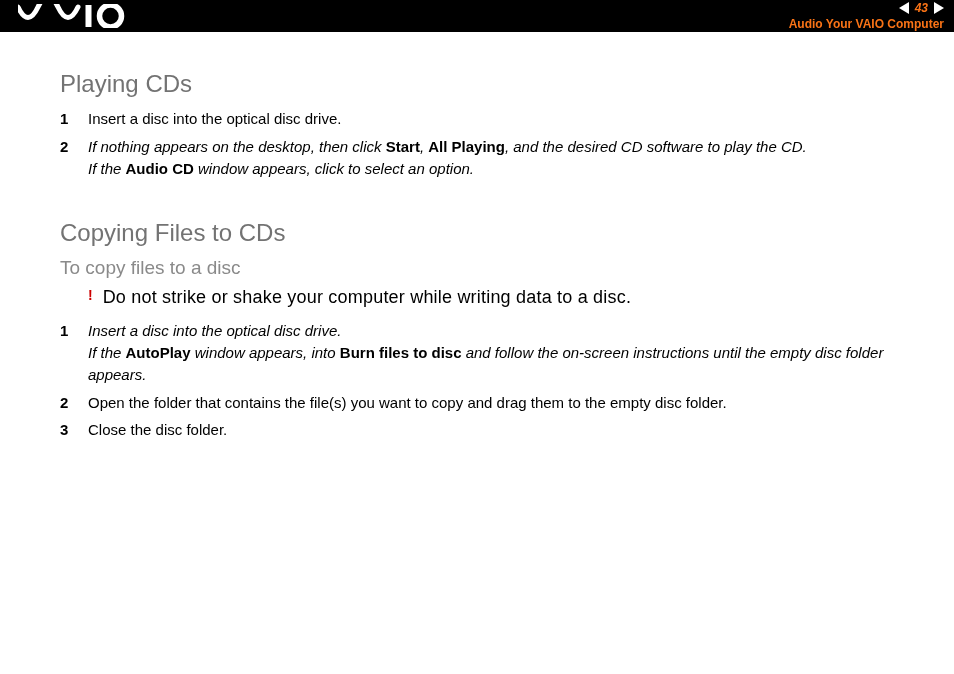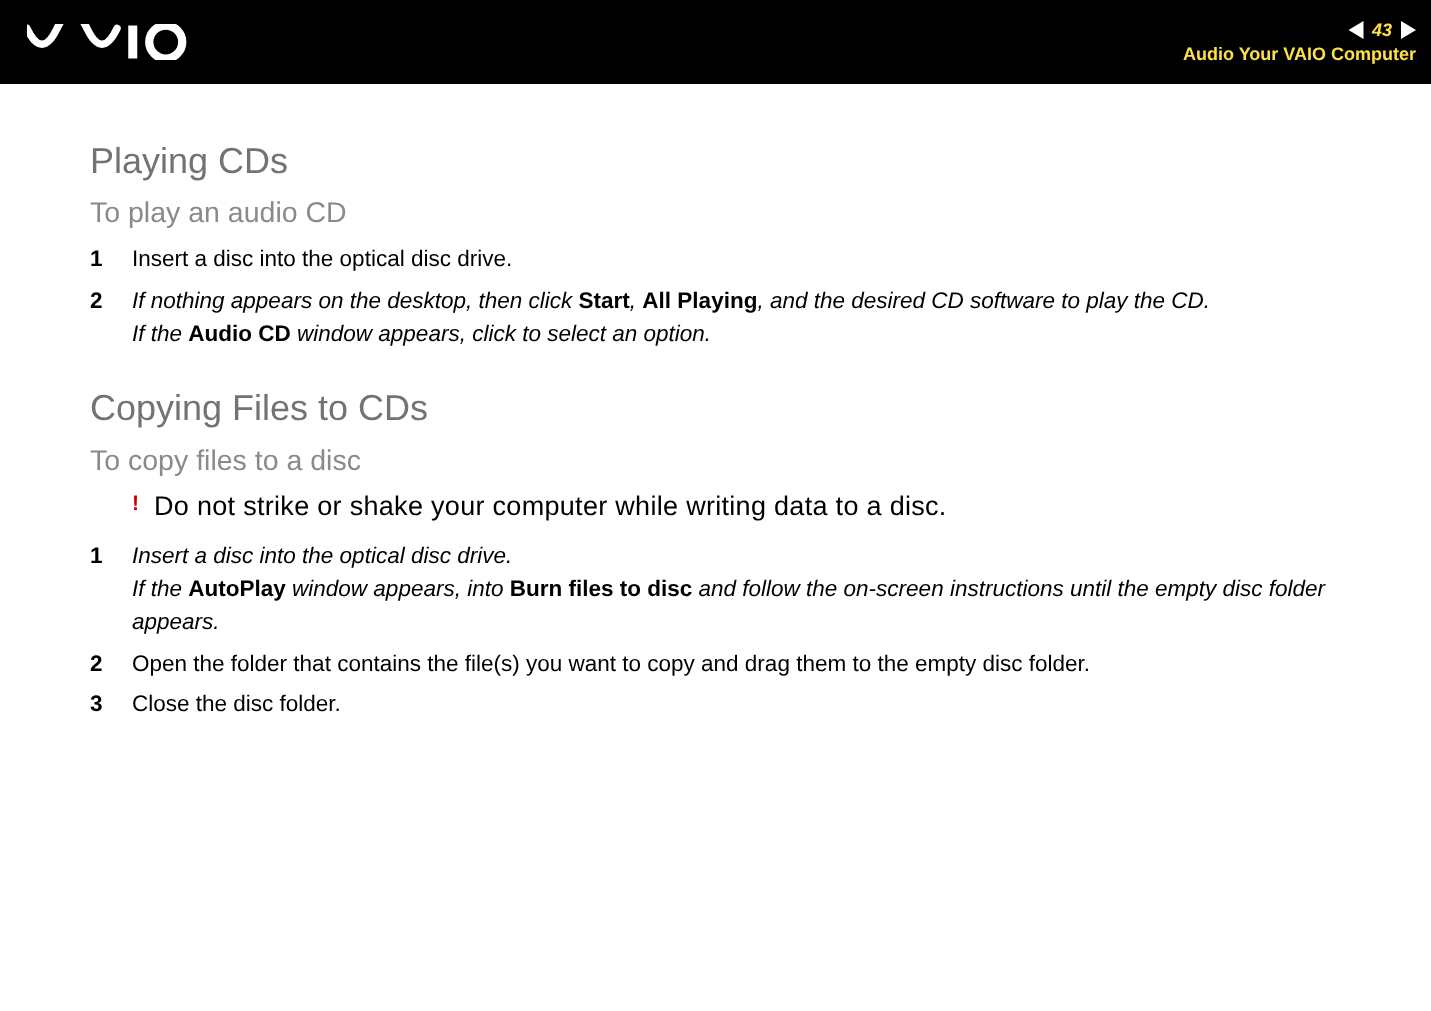--- a/index.html
+++ b/index.html
@@ -1,21 +1,21 @@
 <!DOCTYPE html>
 <html><head>
 <meta charset="utf-8">
 <style>
   * { margin: 0; padding: 0; box-sizing: border-box; }
   html, body { width: 954px; height: 674px; font-family: Arial, Helvetica, sans-serif; background: #fff; }
   .header {
     width: 100%;
-    height: 56px;
+    height: 32px;
     background: #000;
-    color: #fde047;
+    color: #f97316;
     display: flex;
     align-items: center;
     justify-content: space-between;
     padding: 0 10px 0 18px;
   }
   .logo {
     font-style: italic;
     display: flex;
     align-items: center;
     gap: 0;
@@ -46,21 +46,21 @@
   .content {
     padding: 38px 30px 20px 60px;
   }
   h1.playing { color: #737373; font-size: 24px; font-weight: 400; margin-bottom: 10px; }
   h2.sub { color: #8a8a8a; font-size: 19px; font-weight: 400; margin-bottom: 8px; }
   ol.steps { list-style: none; margin-left: 0; }
   ol.steps li { display: flex; gap: 14px; font-size: 15px; line-height: 1.45; margin-bottom: 6px; }
   ol.steps li .num { font-weight: bold; width: 14px; flex-shrink: 0; }
   ol.steps li .txt { flex: 1; }
   .txt .b { font-weight: bold; }
-  .section2 { margin-top: 26px; }
+  .section2 { margin-top: 40px; }
   .warn-row { display: flex; gap: 10px; margin: 8px 0 12px 28px; align-items: flex-start; }
   .warn-row .bang { color: #cc0000; font-weight: bold; font-size: 14px; }
   .warn-row .warn-text { font-family: "Arial Narrow", Arial, sans-serif; font-stretch: condensed; font-size: 18px; letter-spacing: 0.2px; }
   n { display:inline;font-style:italic; }
 </style>
 </head>
 <body>
 
 <div class="header">
   <div class="logo">
@@ -76,21 +76,20 @@
       <span class="page-num">43</span>
       <div class="tri-right"></div>
     </div>
     <div class="section-title">Audio Your VAIO Computer</div>
   </div>
 </div>
 
 <div class="content">
 
   <h1 class="playing">Playing CDs</h1>
-  <h2 class="sub">To play an audio CD</h2>
 
   <ol class="steps">
     <li>
       <span class="num">1</span>
       <span class="txt">Insert a disc into the optical disc drive.</span>
     </li>
     <li>
       <span class="num">2</span>
       <span class="txt">
         <n>If nothing appears on the desktop, then click </n><span class="b">Start</span><n>, </n><span class="b">All Playing</span><n>, and the desired CD software to play the CD.</n><br>

